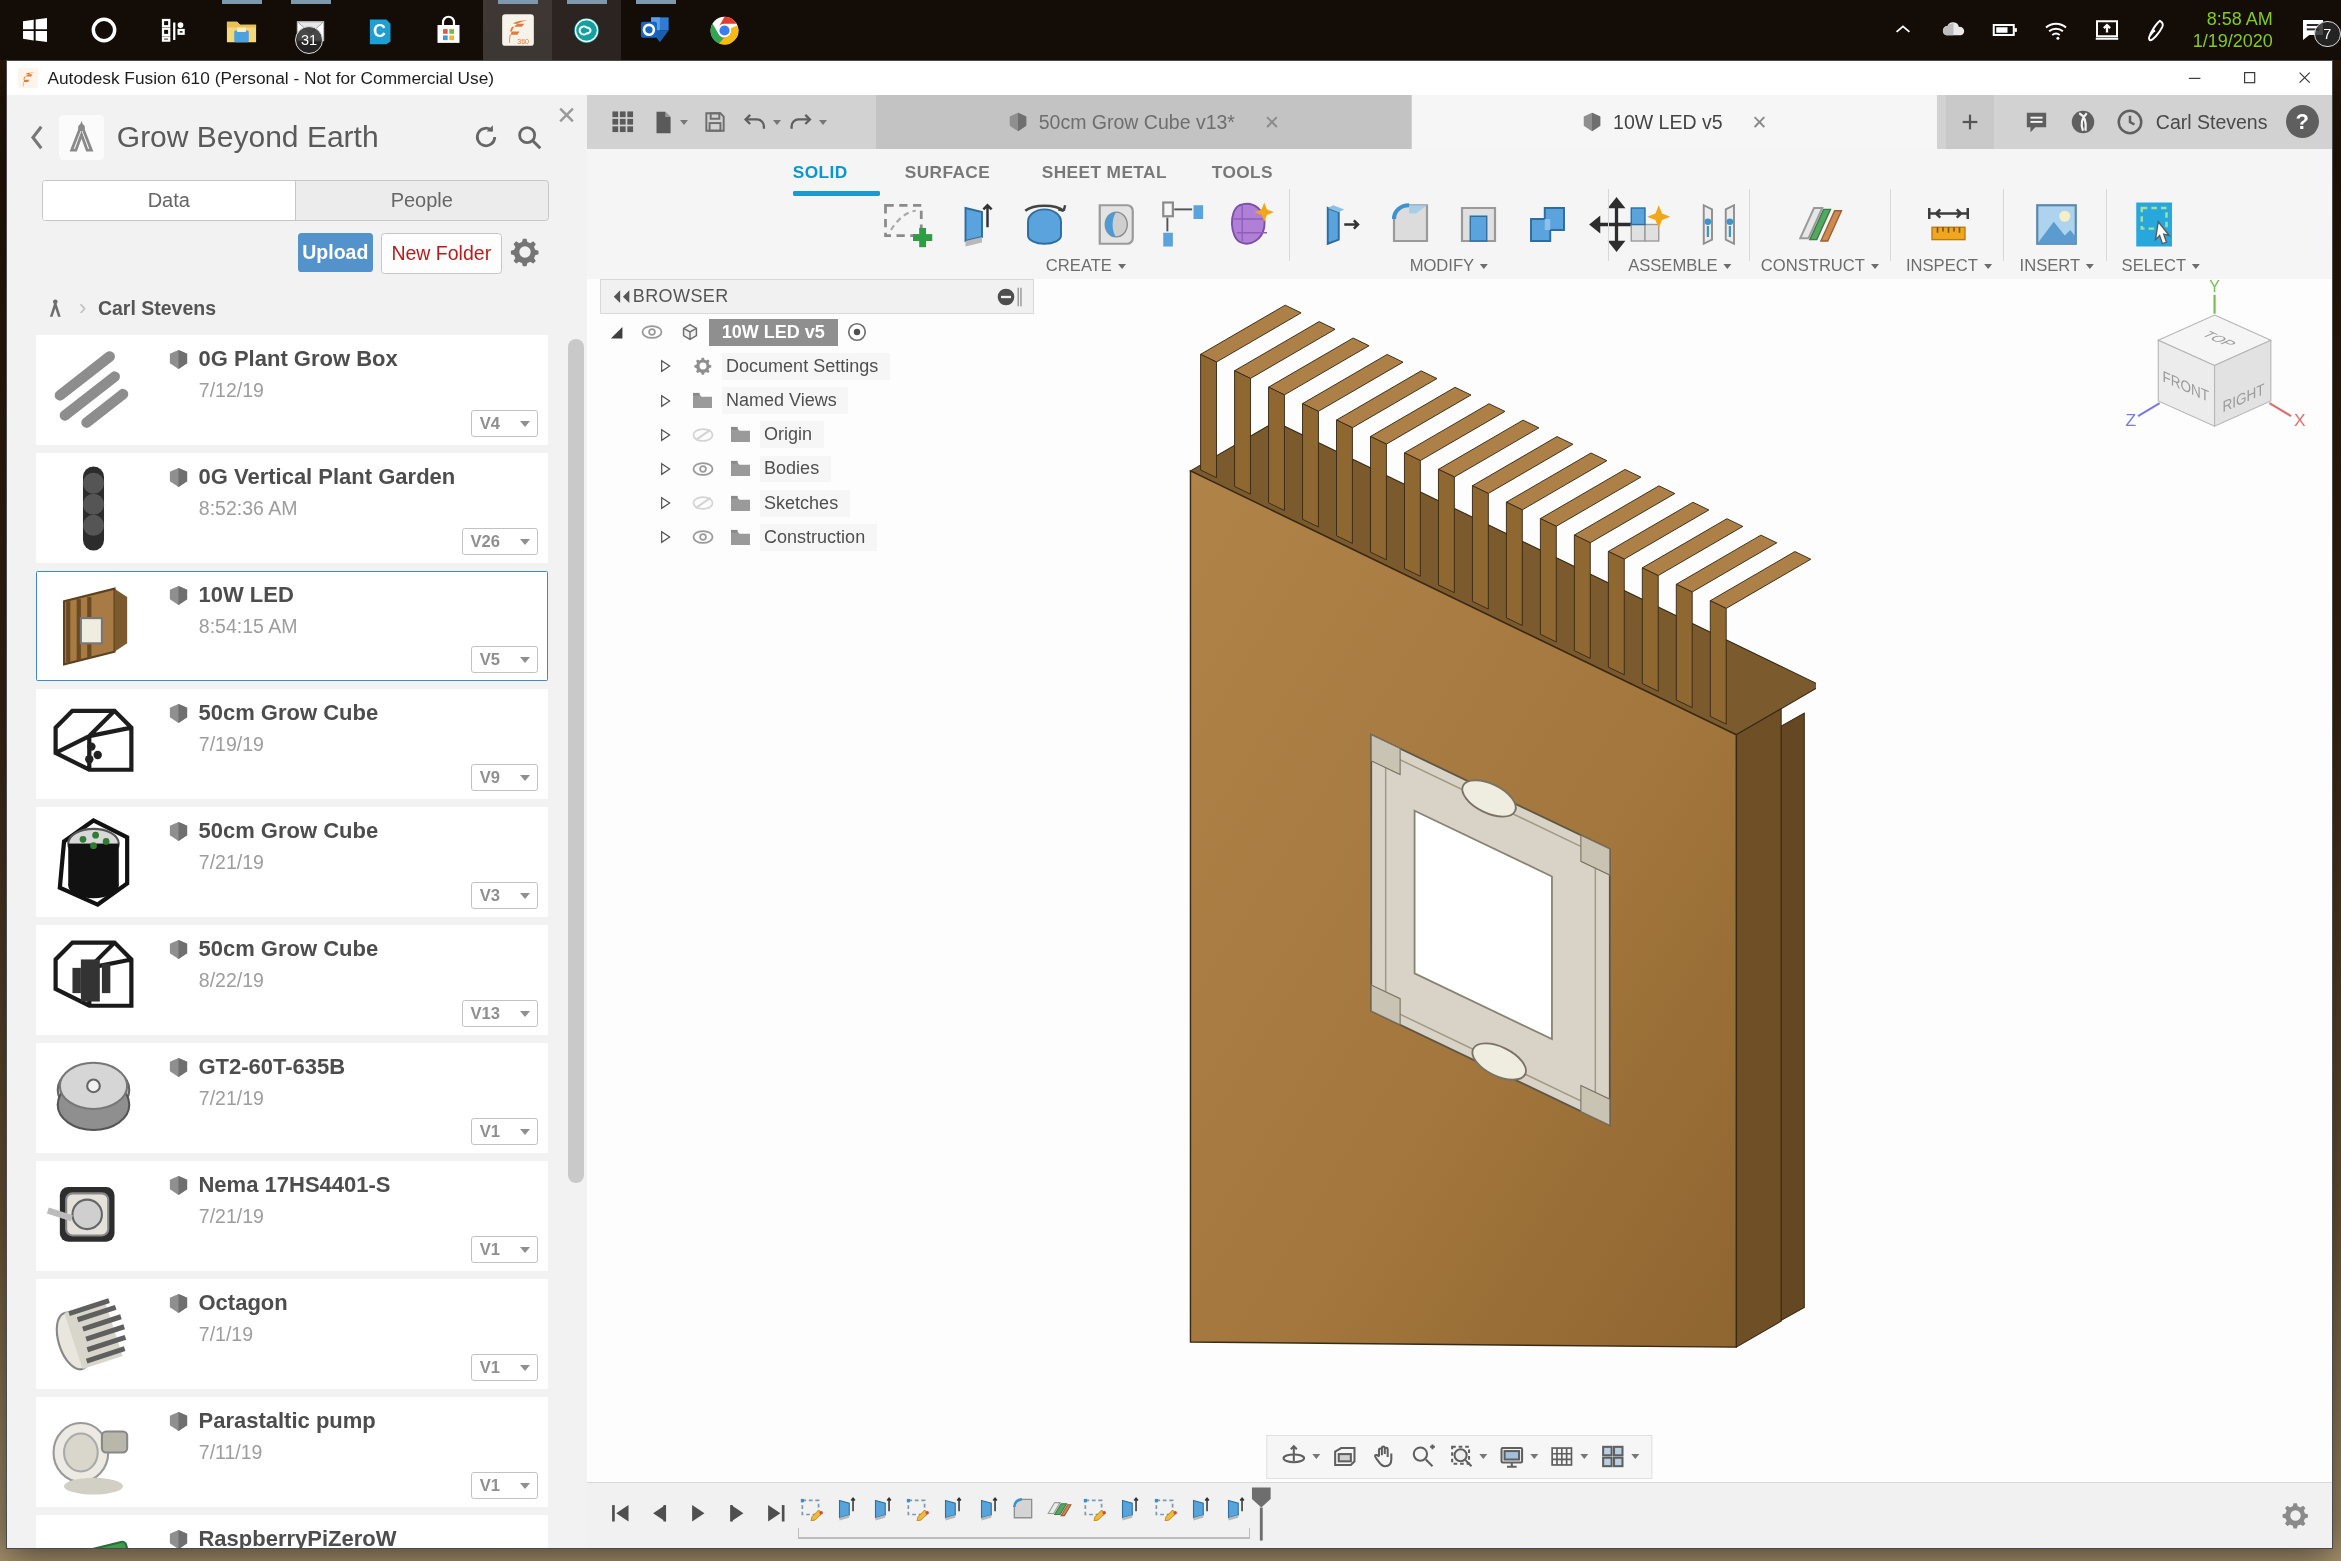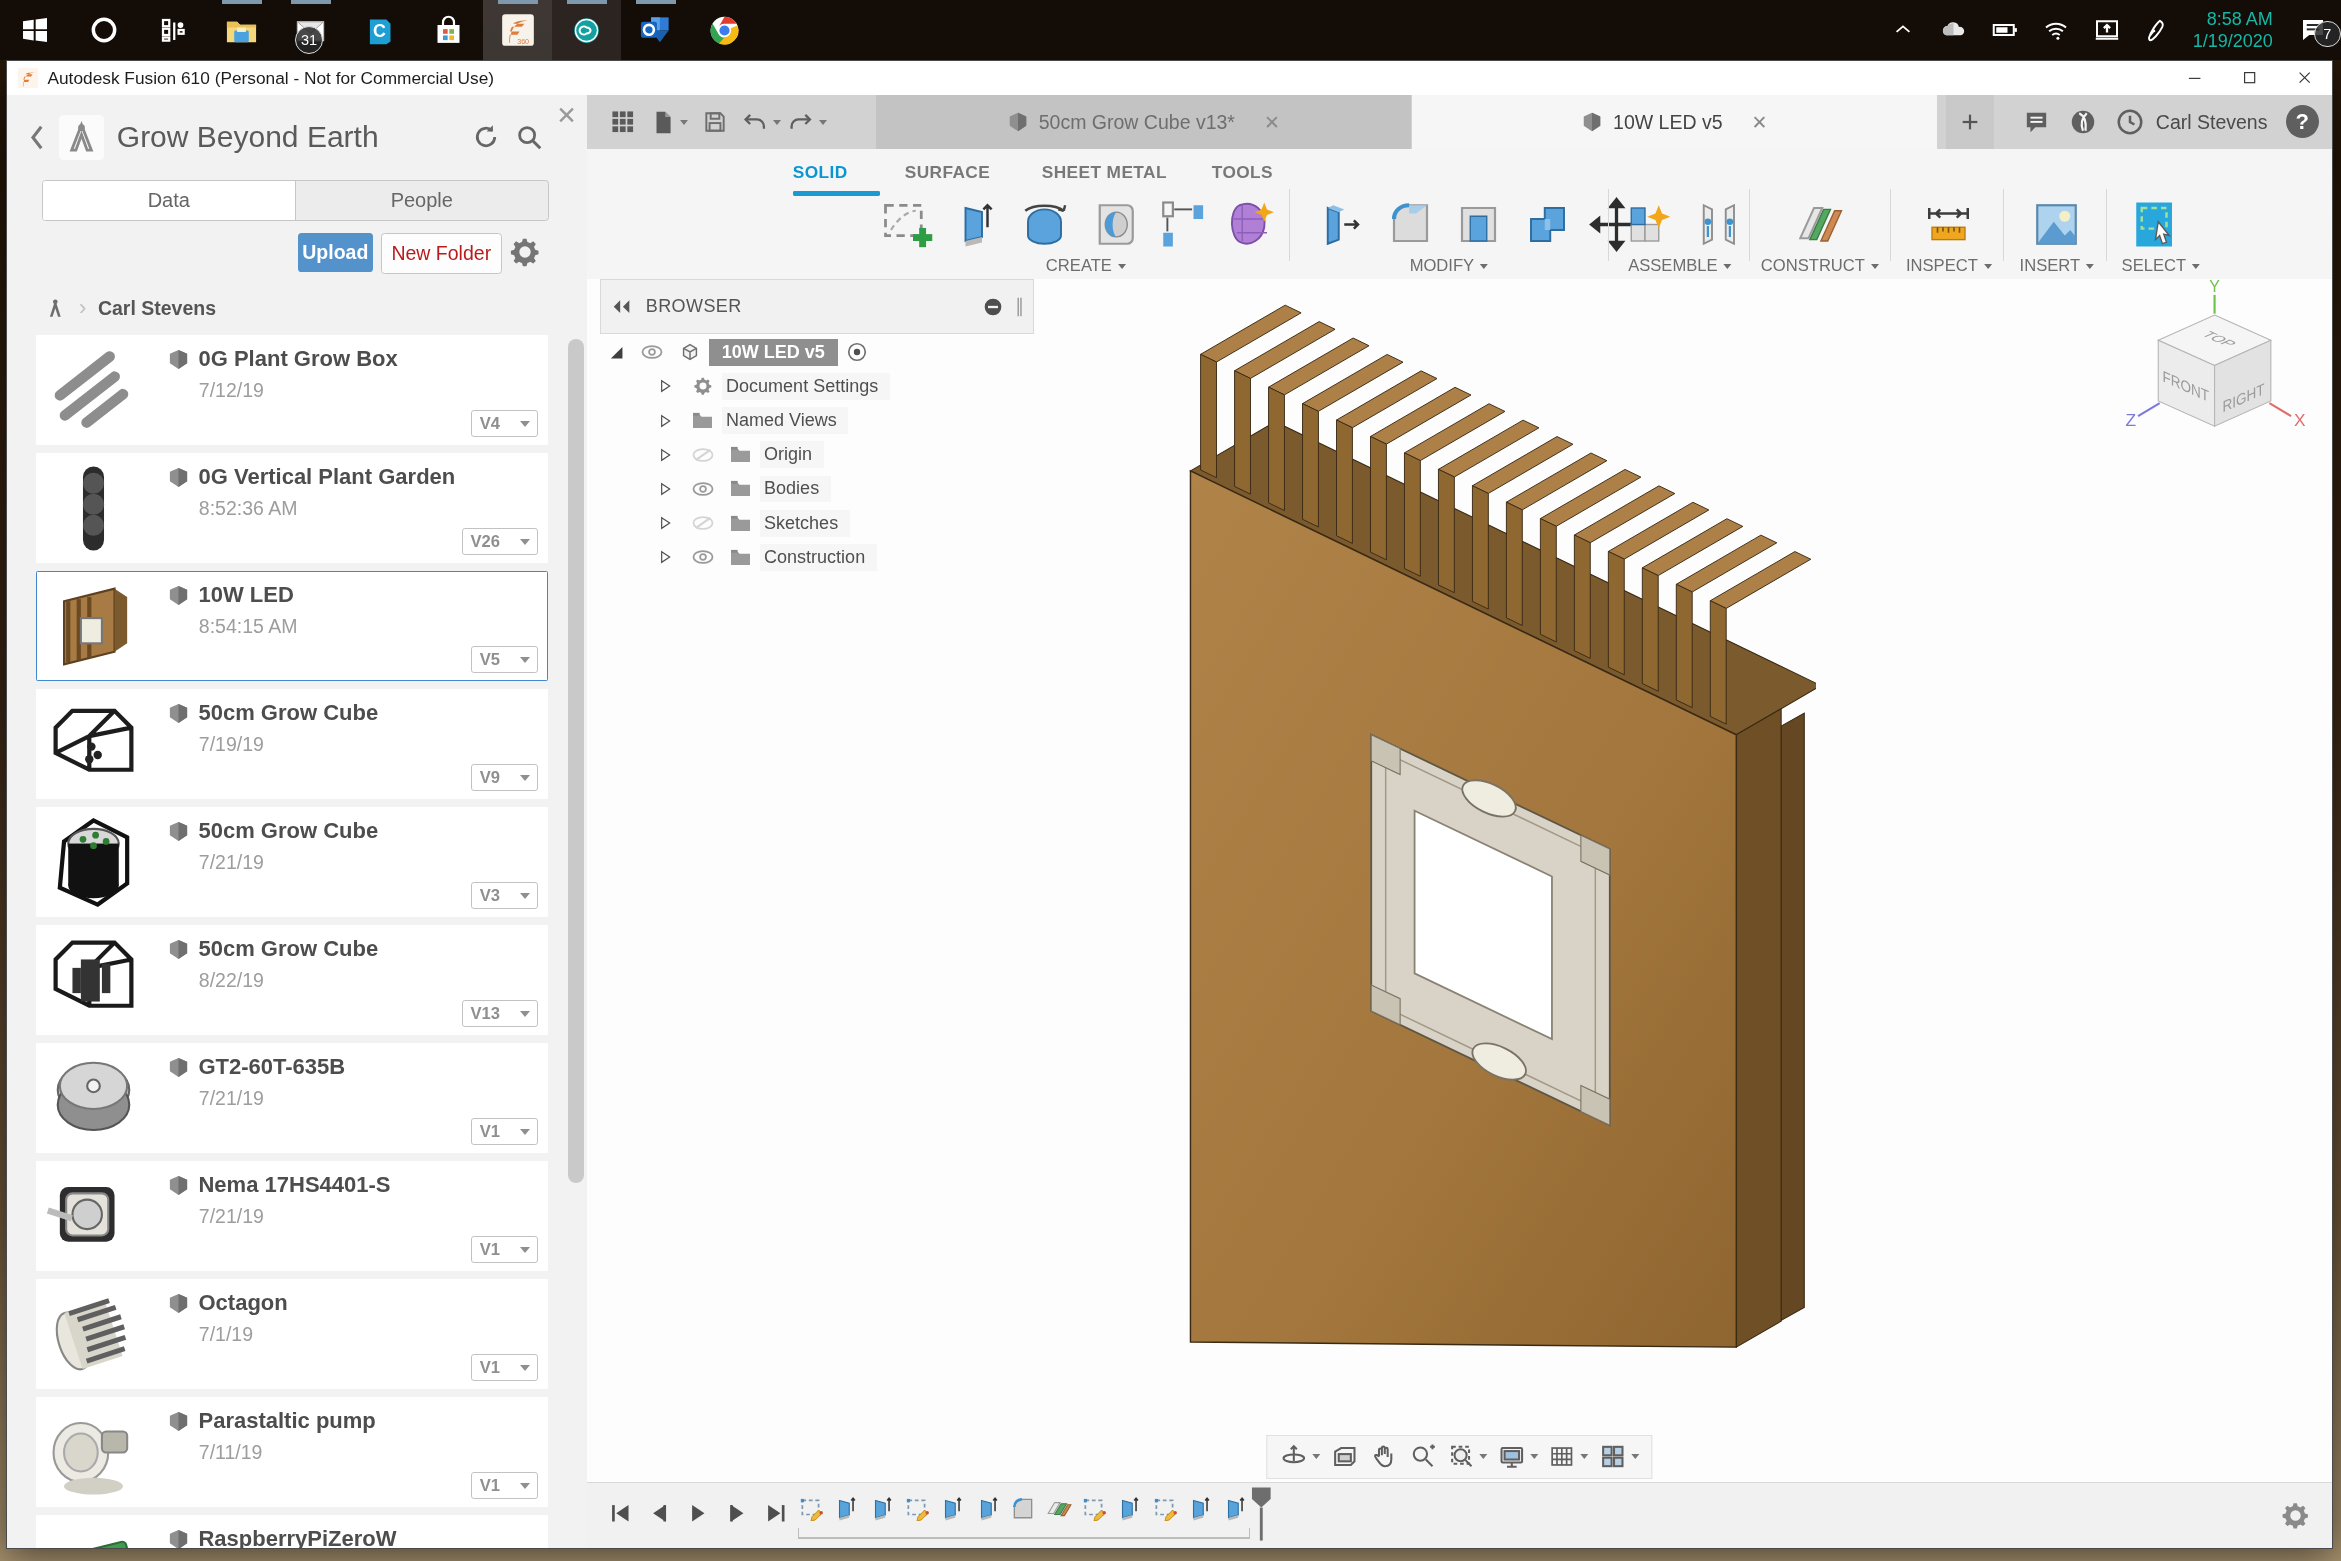--- a/index.html
+++ b/index.html
@@ -8,21 +8,21 @@
     background:linear-gradient(180deg,#2b1a0c 0%,#241507 10%,#3a2615 45%,#6e5538 78%,#96815f 93%,#a7926e 100%);}
   
   #taskbar{position:absolute;left:0;top:0;width:2342px;height:60px;background:rgba(18,12,7,.93);
     display:flex;align-items:center;z-index:50}
   .tk{width:69px;height:60px;display:flex;align-items:center;justify-content:center;position:relative;flex:none}
   .tk.open::before{content:'';position:absolute;top:0;left:14.5px;right:14.5px;height:3.6px;background:#7e98ad}
   .tk.focus{background:rgba(255,255,255,.18)}
   .tk.dim{background:rgba(255,255,255,.10)}
   #tray{position:absolute;right:7.2px;top:0;height:60px;display:flex;align-items:center;gap:19px}
   .trayic{width:32px;height:32px;display:flex;align-items:center;justify-content:center}
-  #clock{color:#14b8a6;font-size:18px;text-align:right;line-height:1.25}
+  #clock{color:#84cc16;font-size:18px;text-align:right;line-height:1.25}
   .badge{position:absolute;border-radius:50%;background:rgba(40,40,40,.85);border:1.4px solid #ddd;color:#fff;
     display:flex;align-items:center;justify-content:center;font-size:14.5px}
   
   #app{position:absolute;left:5.8px;top:60px;width:2325px;height:1487px;background:#fff;border:0.7px solid #4a4a4a;
     box-shadow:0 7.2px 36px rgba(0,0,0,.55)}
   #titlebar{position:absolute;left:0;top:0;right:0;height:34px;background:#fff;border-bottom:0.7px solid #e3e3e3;
     display:flex;align-items:center;padding-left:10px}
   #titlebar .ttl{font-size:17.3px;color:#1d1d1d;margin-left:8.7px}
   #wincontrols{position:absolute;right:0;top:0;height:34px;display:flex}
   .winbtn{width:55px;height:34px;display:flex;align-items:center;justify-content:center;color:#333}
@@ -76,21 +76,21 @@
   .wstab{position:absolute;top:13px;font-size:17.3px;font-weight:bold;color:#787878;letter-spacing:0.4px}
   .wstab.active{color:#0b96d3}
   #solid-underline{position:absolute;left:206px;top:42px;width:87px;height:5px;background:#1a9ad1;border-radius:1.4px}
   .ric{position:absolute;top:43px;width:64px;height:64px;display:flex;align-items:center;justify-content:center}
   .grplabel{position:absolute;top:107px;transform:translateX(-50%);font-size:16.6px;color:#6d6d6d;display:flex;align-items:center;gap:5.8px;white-space:nowrap}
   .gcaret{width:0;height:0;border-left:4.3px solid transparent;border-right:4.3px solid transparent;border-top:5.8px solid #6d6d6d}
   .rdiv{position:absolute;top:40px;height:72px;width:0.7px;background:#d8d8d8}
   
   #canvas{position:absolute;left:0;top:184px;right:0;bottom:65px;background:#fdfdfd;overflow:hidden}
   #browserpanel{position:absolute;left:13px;top:0;width:434px}
-  #bp-head{height:33px;background:#f1f1f1;border:0.7px solid #d9d9d9;display:flex;align-items:center;padding:10px 10px;gap:13px}
+  #bp-head{height:33px;background:#f1f1f1;border:0.7px solid #d9d9d9;display:flex;align-items:center;padding:0 10px;}
   #bp-title{font-size:18px;color:#555;letter-spacing:0.4px;flex:1}
   .trow2{display:flex;align-items:center;height:32px;margin-top:2.2px}
   .trow2 .lab{font-size:18px;color:#4f4f4f;background:rgba(245,245,245,.92);padding:2.9px 11.6px 2.9px 4.3px}
   #rootrow .chiplab{background:#8f8f8f;color:#fff;font-weight:bold;padding:2.9px 13px;font-size:18px}.indent2{width:46px;flex:none}
   .slot{width:38px;display:flex;align-items:center;justify-content:center;flex:none}
   
   #modelsvg{position:absolute;left:578px;top:22px}
   #viewcube{position:absolute;right:22px;top:0}
   #navbar{position:absolute;left:50%;transform:translateX(-50%);bottom:4.3px;width:369px;height:42px;background:#f6f6f6;
     border:0.7px solid #e0e0e0;display:flex;align-items:center;justify-content:space-around;padding:0 7.2px}

